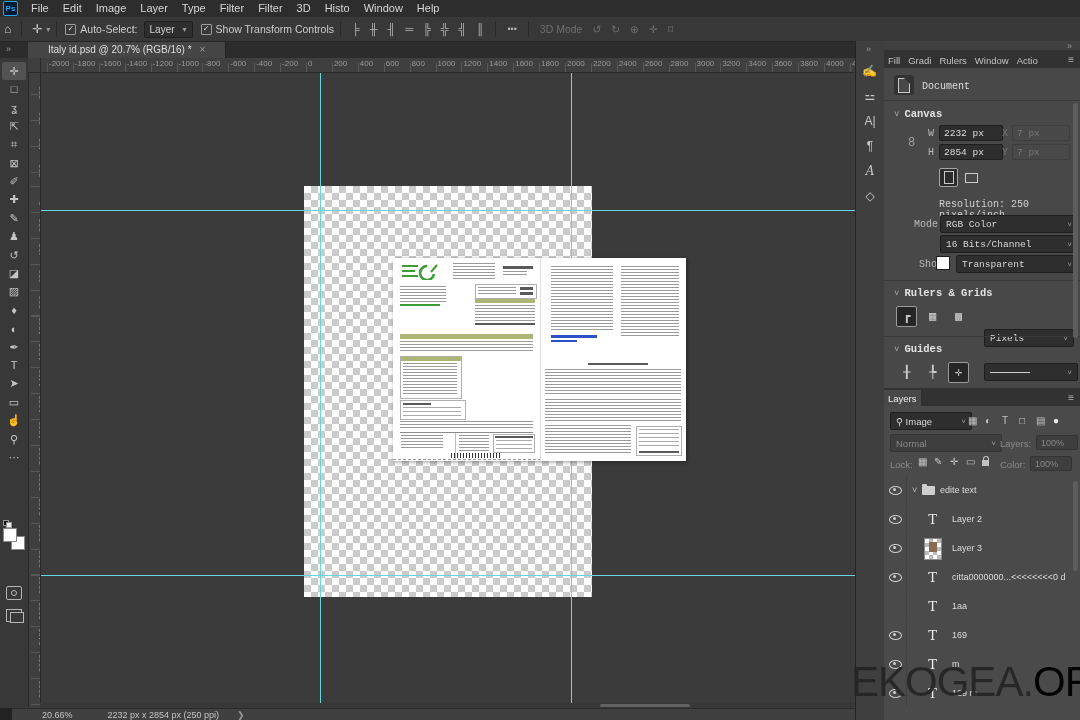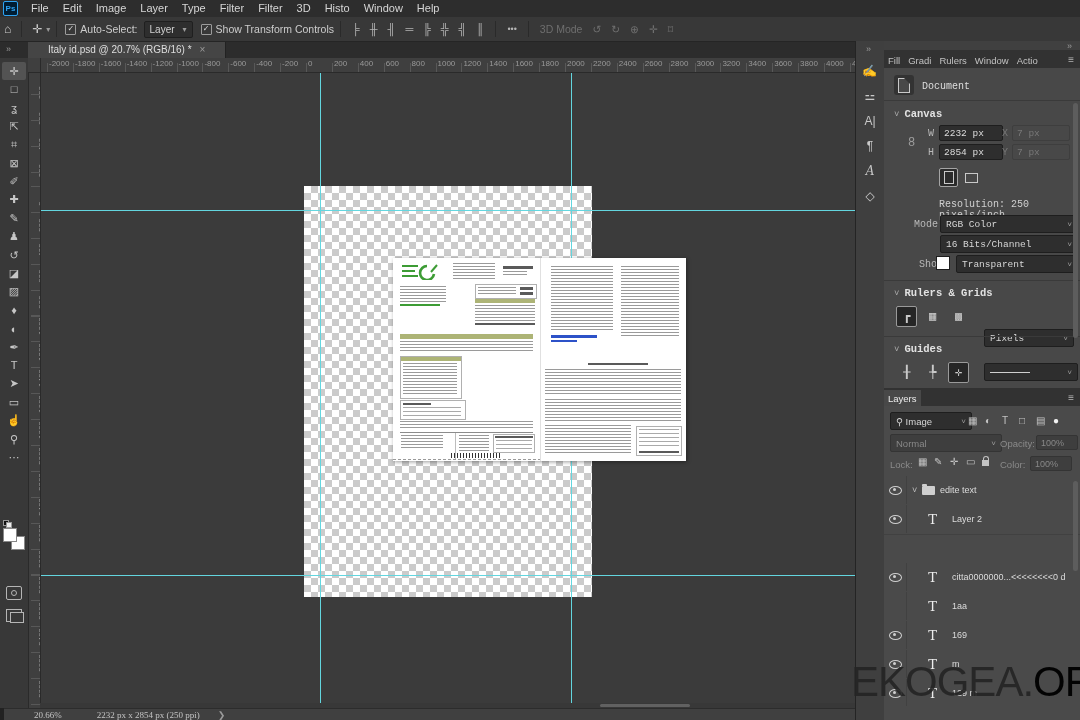--- a/index.html
+++ b/index.html
@@ -75,22 +75,22 @@
   .blu{position:absolute;background:#2d52c8;}
   .gh{position:absolute;background:#adb476;}
   .bx{position:absolute;border:1px solid #b0b0b0;}
   .hline{position:absolute;background:#8c8c8c;height:1px;}
   .vline{position:absolute;background:#bdbdbd;width:1px;}
   .barcode{position:absolute;background:repeating-linear-gradient(to right,#333 0 1px,transparent 1px 3px);}
   .dash{position:absolute;border-top:1px dashed #9a9a9a;}
   
   #hscroll{left:40px;top:703px;width:815px;height:5px;background:#383838;z-index:3;}
   #hscroll .thumb{position:absolute;left:560px;top:1px;width:90px;height:3px;background:#616161;border-radius:2px;}
-  #statusbar{left:4px;top:708px;width:855px;height:12px;background:#404040;border-top:1px solid #2c2c2c;z-index:5;
-             display:flex;align-items:center;color:#c3c3c3;font-size:9px;font-family:Liberation Serif, serif;}
+  #statusbar{left:12px;top:708px;width:855px;height:12px;background:#404040;border-top:1px solid #2c2c2c;z-index:5;
+             display:flex;align-items:center;color:#c3c3c3;font-size:9px;}
   #statusbar .z{margin-left:30px;}
   #statusbar .i{margin-left:35px;}
   #statusbar .a{margin-left:18px;color:#9a9a9a;}
   
   #dockdiv{left:855px;top:41px;width:1px;height:679px;background:#242424;z-index:5;}
   #stripcol{left:856px;top:41px;width:28px;height:679px;background:#3f3f3f;z-index:5;}
   .sicon{position:absolute;left:0;width:28px;height:20px;display:flex;align-items:center;justify-content:center;
          color:#c9c9c9;font-size:12px;}
   .sicon.serif{font-family:"DejaVu Serif",serif;font-style:italic;}
   #dock{left:884px;top:41px;width:196px;height:679px;background:#404040;z-index:5;}
@@ -534,21 +534,21 @@
   <div class="panel" style="top:365px;height:314px;background:#4a4a4a;">
     <div class="dd" style="left:6px;top:6px;width:70px;">
       <span><span>⚲</span> <span>Image</span></span>
         <span class="caret">˅</span>
       </div>
     <div id="filter-icons"></div>
     <div class="dd dis" style="left:6px;top:28px;width:100px;">
       <span>Normal</span>
         <span class="caret">˅</span>
       </div>
-    <div class="glabel" style="left:116px;top:32px;">Opacity:</div>
+    <div class="glabel" style="left:116px;top:32px;">Layers:</div>
     <div class="minibox" style="left:152px;top:29px;width:32px;">
         <span>100%</span>
       </div>
     <div class="glabel" style="left:6px;top:53px;">Lock:</div>
     <div id="lock-icons"></div>
     <div class="glabel" style="left:116px;top:53px;">Color:</div>
     <div class="minibox" style="left:146px;top:50px;width:32px;">
         <span>100%</span>
       </div>
     <div id="layer-rows" style="position:absolute;left:0;top:70px;width:196px;height:230px;overflow:hidden;">
@@ -559,20 +559,27 @@
           <span class="gchev">˅</span>
           <span class="folder"></span>
           <span class="gname">edite text</span>
         </div>
         <div class="lrow" style="top: 29px;">
           <div class="eyecell">
             <div class="eye"></div>
           </div>
           <div class="thumb-t">T</div>
           <span class="lname">Layer 2</span>
+        </div>
+        <div class="lrow" style="top: 58px;">
+          <div class="eyecell">
+            <div class="eye"></div>
+          </div>
+          <div class="thumb-img"></div>
+          <span class="lname">Layer 3</span>
         </div>
         <div class="lrow" style="top: 87px;">
           <div class="eyecell">
             <div class="eye"></div>
           </div>
           <div class="thumb-t">T</div>
           <span class="lname">citta0000000...&lt;&lt;&lt;&lt;&lt;&lt;&lt;&lt;0 d</span>
         </div>
         <div class="lrow" style="top: 116px;">
           <div class="eyecell"></div>

